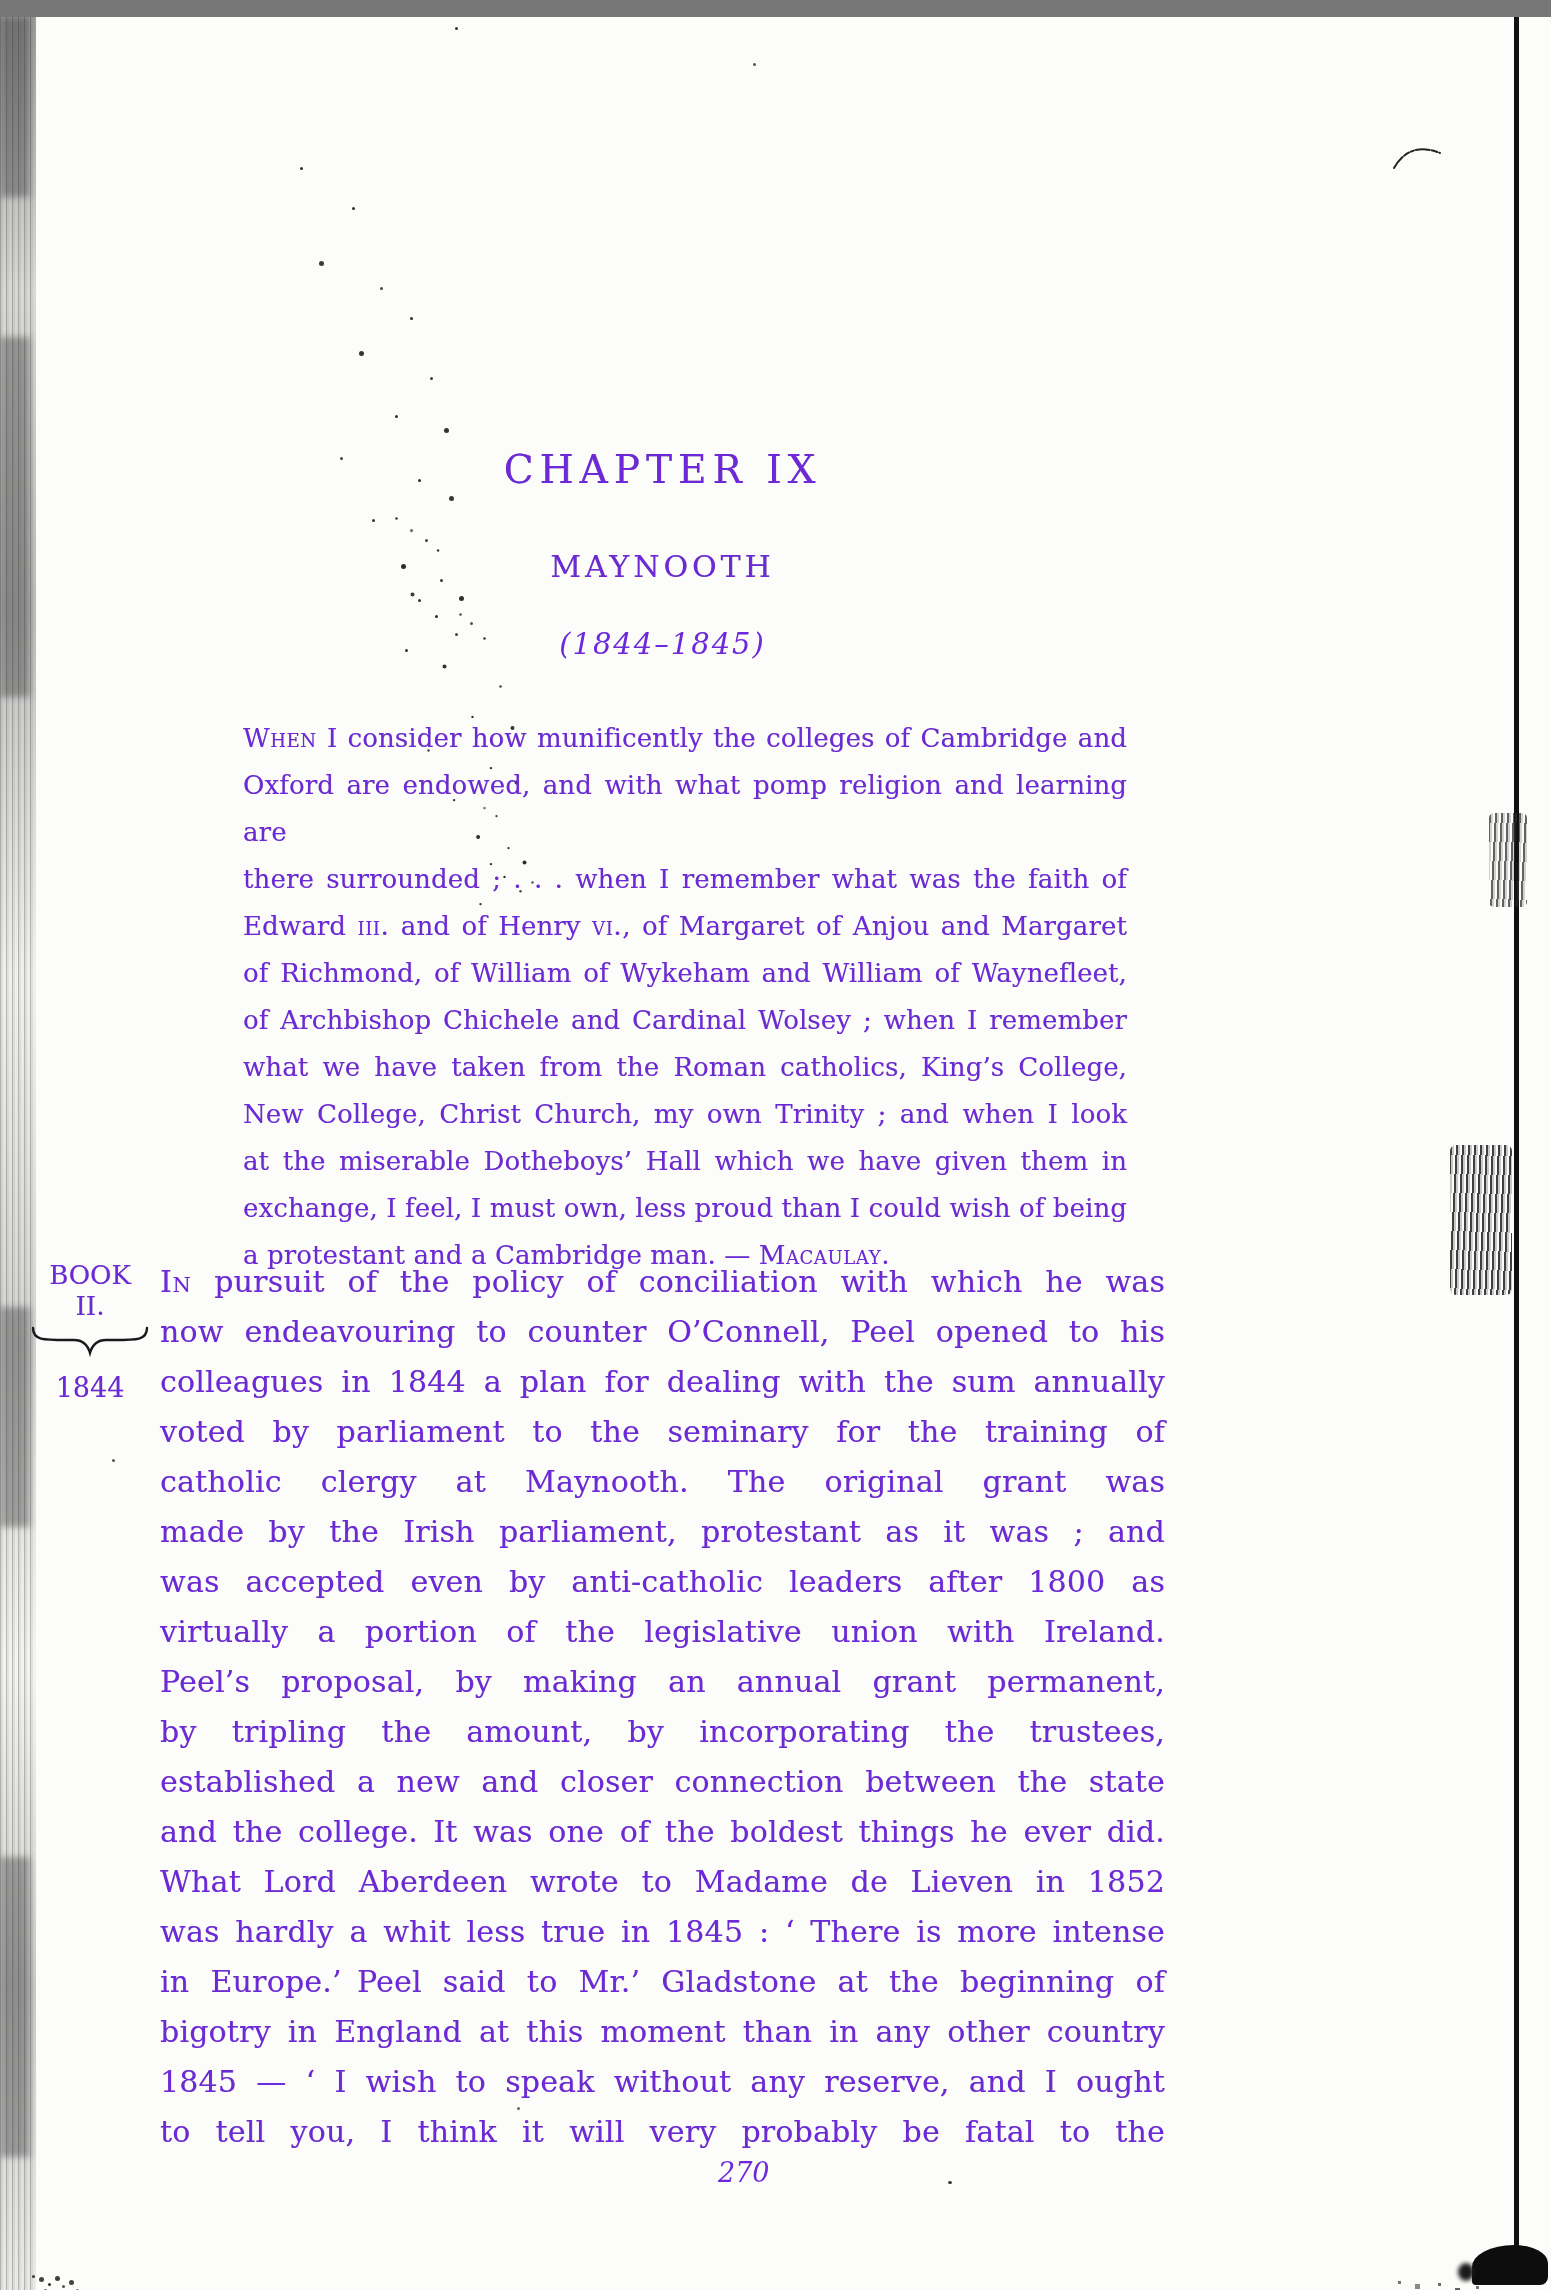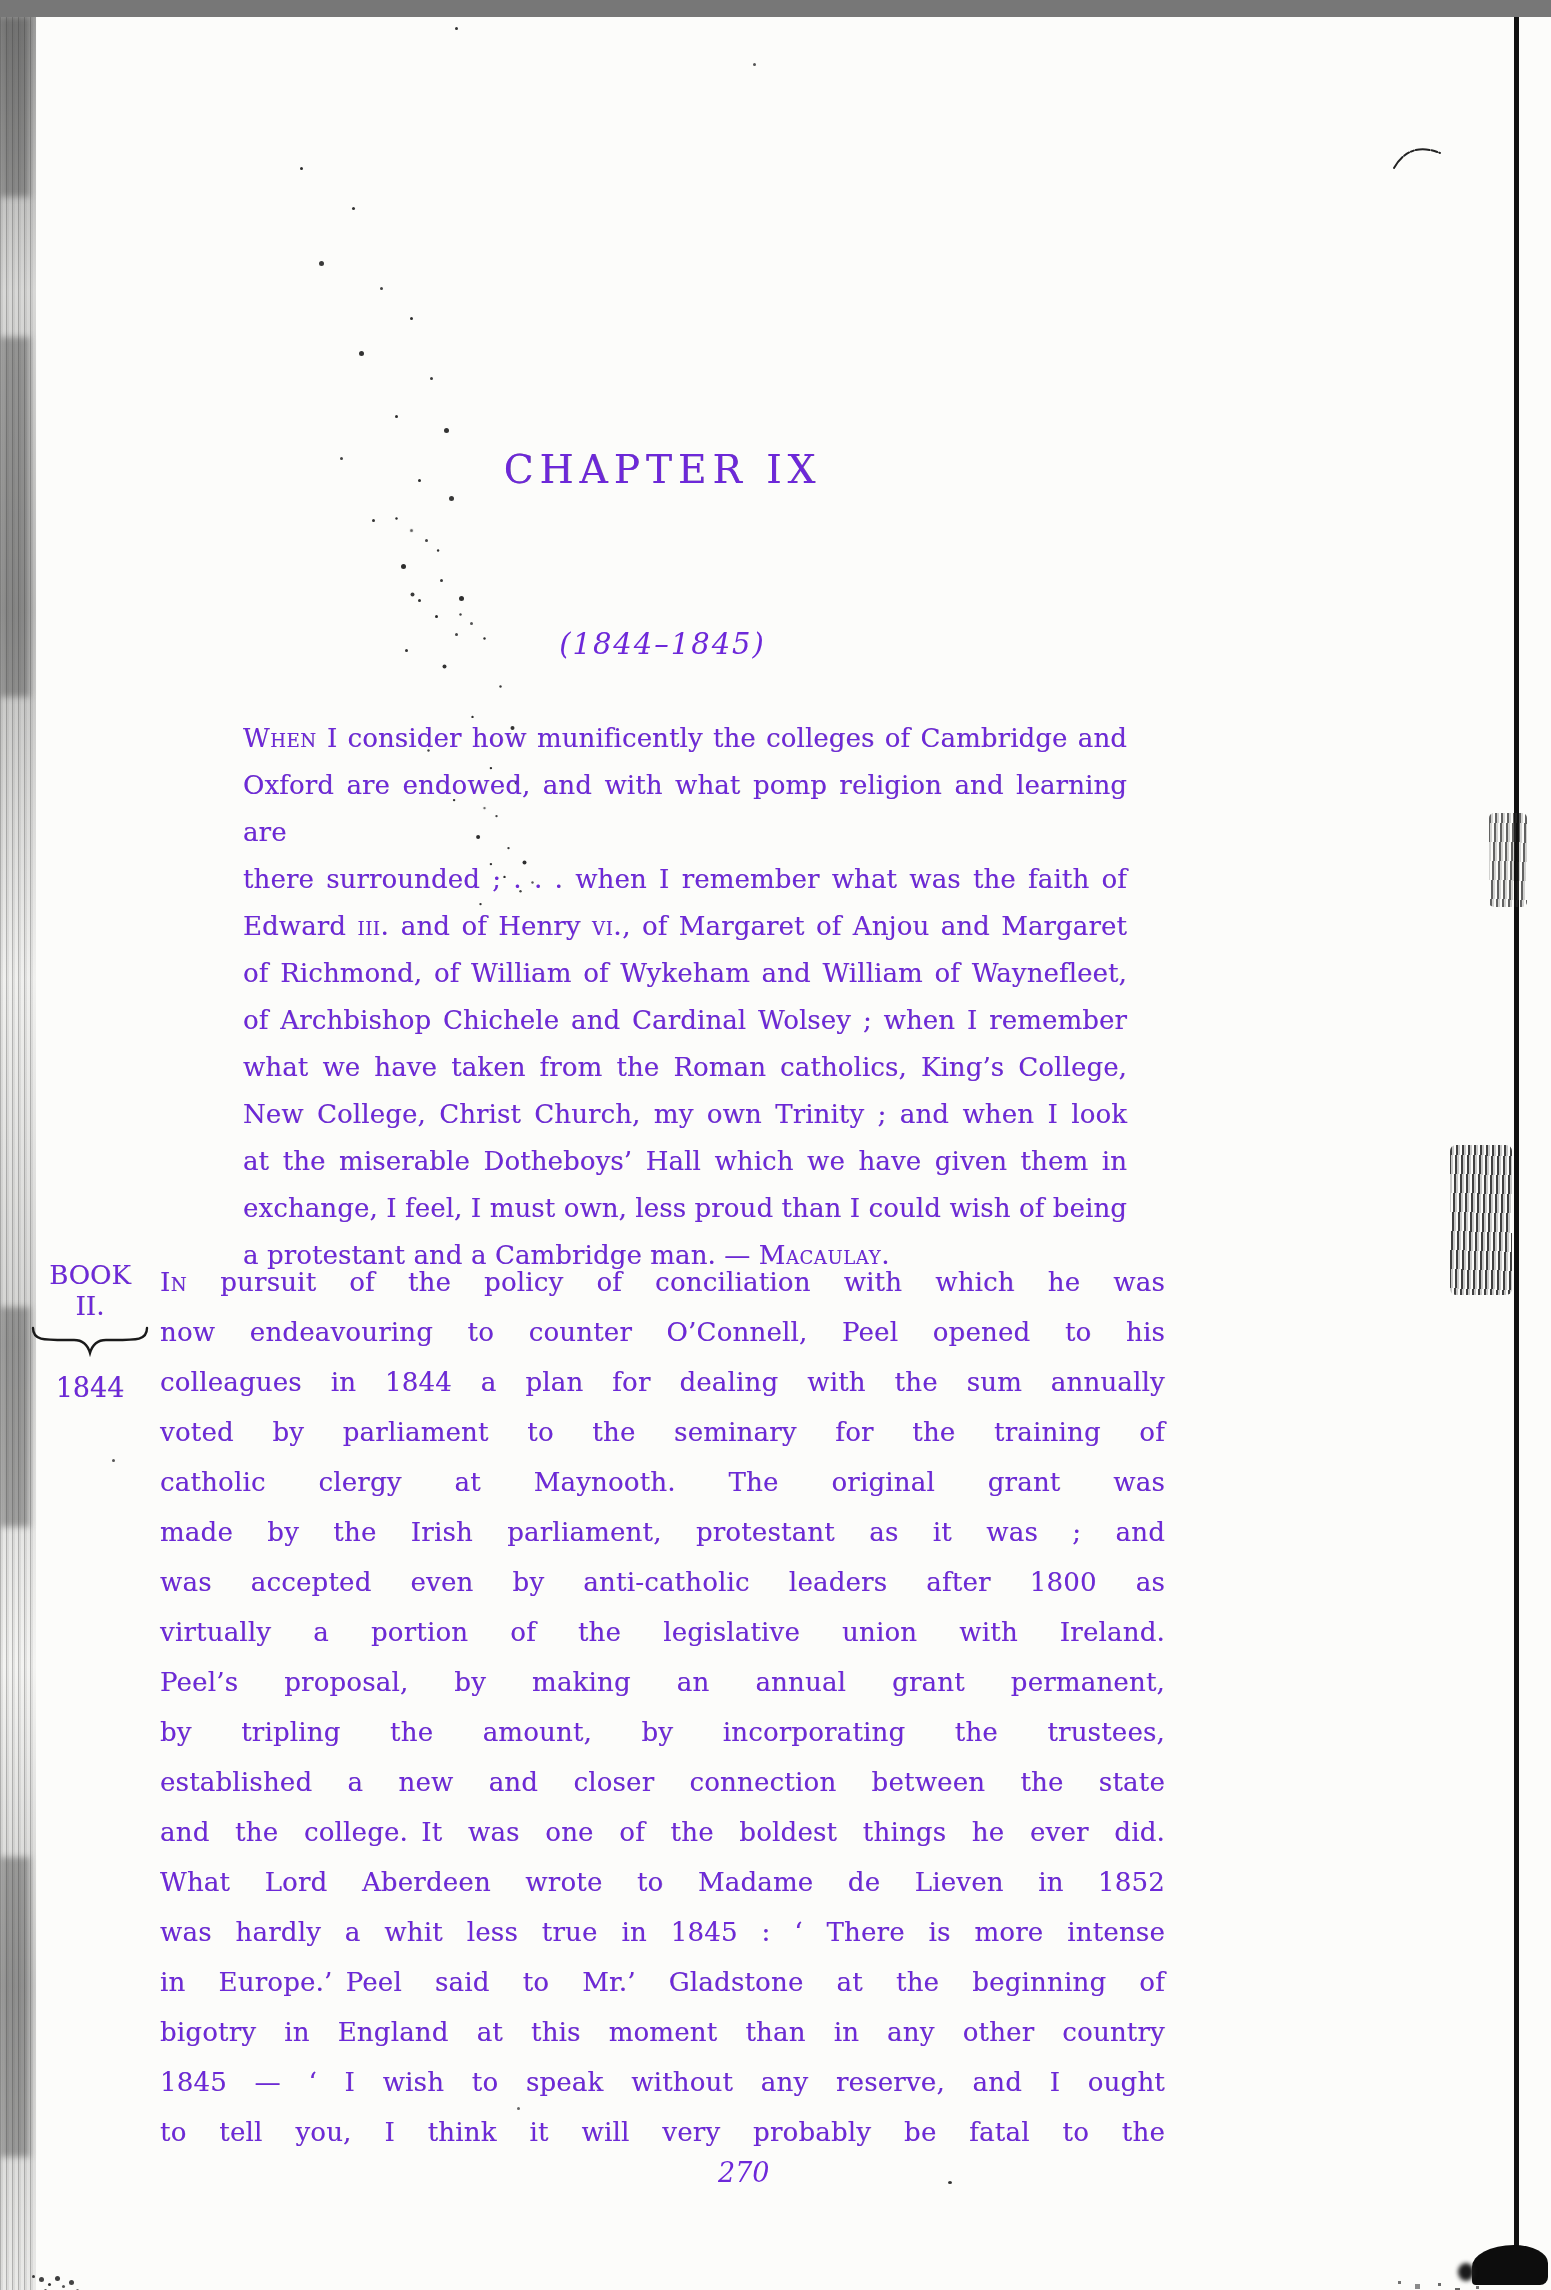--- a/index.html
+++ b/index.html
@@ -27,21 +27,21 @@
     position:absolute; left:160px; top:610px; width:1005px;
     text-align:center; font-size:29px; font-style:italic; letter-spacing:2px;
   }
   .epigraph {
     position:absolute; left:243px; top:698px; width:884px;
     font-size:26px; line-height:47px; letter-spacing:.1px;
     text-shadow:.3px .3px 0 rgba(15,15,15,.3);
   }
   .body-text {
     position:absolute; left:160px; top:1240px; width:1005px;
-    font-size:26px; line-height:50px; letter-spacing:.2px;
+    font-size:30px; line-height:50px; letter-spacing:.2px;
     text-shadow:.3px .3px 0 rgba(15,15,15,.3);
   }
   .line { text-align:justify; text-align-last:left; }
   .line.jlast { text-align-last:justify; }
   .sc { font-variant:small-caps; letter-spacing:.6px; }
   .margin-note {
     position:absolute; left:24px; top:1243px; width:132px;
     text-align:center; font-size:26px; line-height:31px;
     text-shadow:.3px .3px 0 rgba(15,15,15,.3);
   }
@@ -137,20 +137,21 @@
   <div class="bl-smudge"></div>
   <div class="bc-smudge"></div>
   <div class="br-smudge"></div>
   <div class="stray-dot d1"></div>
   <div class="stray-dot d2"></div>
   <div class="stray-dot d3"></div>
   <div class="stray-dot d4"></div>
   <div class="stray-dot d5"></div>
 
   <div class="chapter-heading">CHAPTER IX</div>
+  <div class="chapter-title">MAYNOOTH</div>
   <div class="chapter-dates">(1844–1845)</div>
 
   <div class="epigraph">
       <div class="line jlast"><span class="sc">When</span><span> I consider how munificently the colleges of Cambridge and</span></div>
       <div class="line jlast">Oxford are endowed, and with what pomp religion and learning are</div>
       <div class="line jlast">there surrounded ; . . . when I remember what was the faith of</div>
       <div class="line jlast"><span>Edward </span><span class="sc">iii.</span><span> and of Henry </span><span class="sc">vi.</span><span>, of Margaret of Anjou and Margaret</span></div>
       <div class="line jlast">of Richmond, of William of Wykeham and William of Waynefleet,</div>
       <div class="line jlast">of Archbishop Chichele and Cardinal Wolsey ; when I remember</div>
       <div class="line jlast">what we have taken from the Roman catholics, King’s College,</div>

